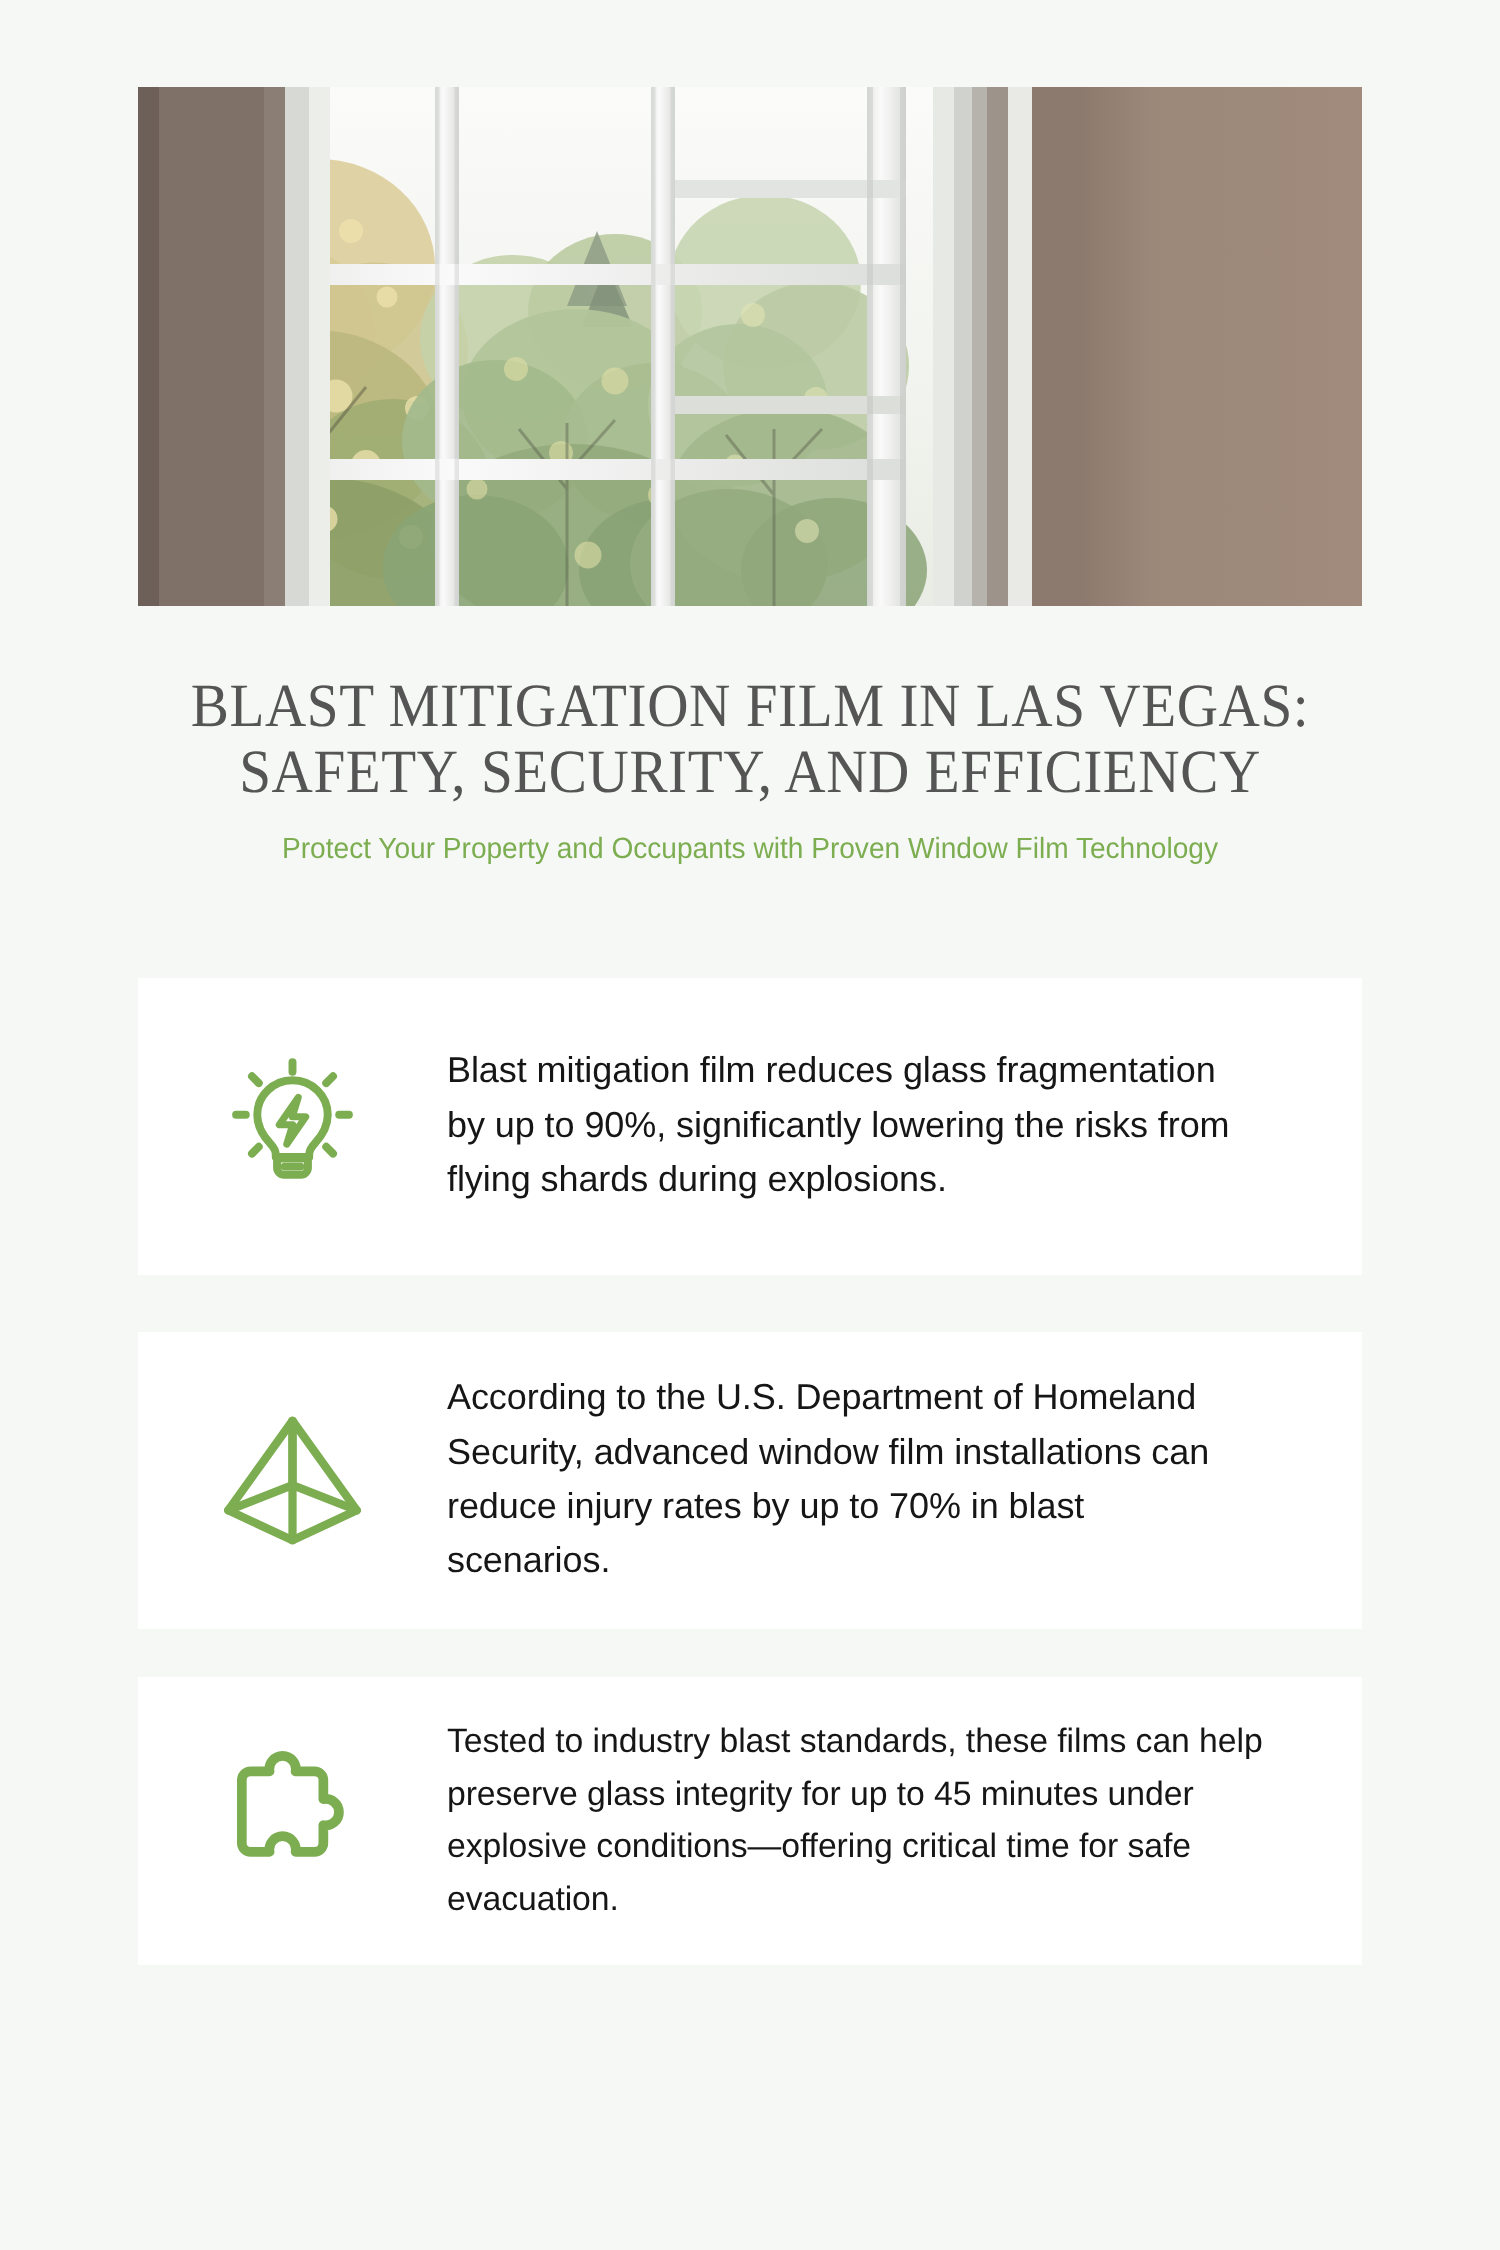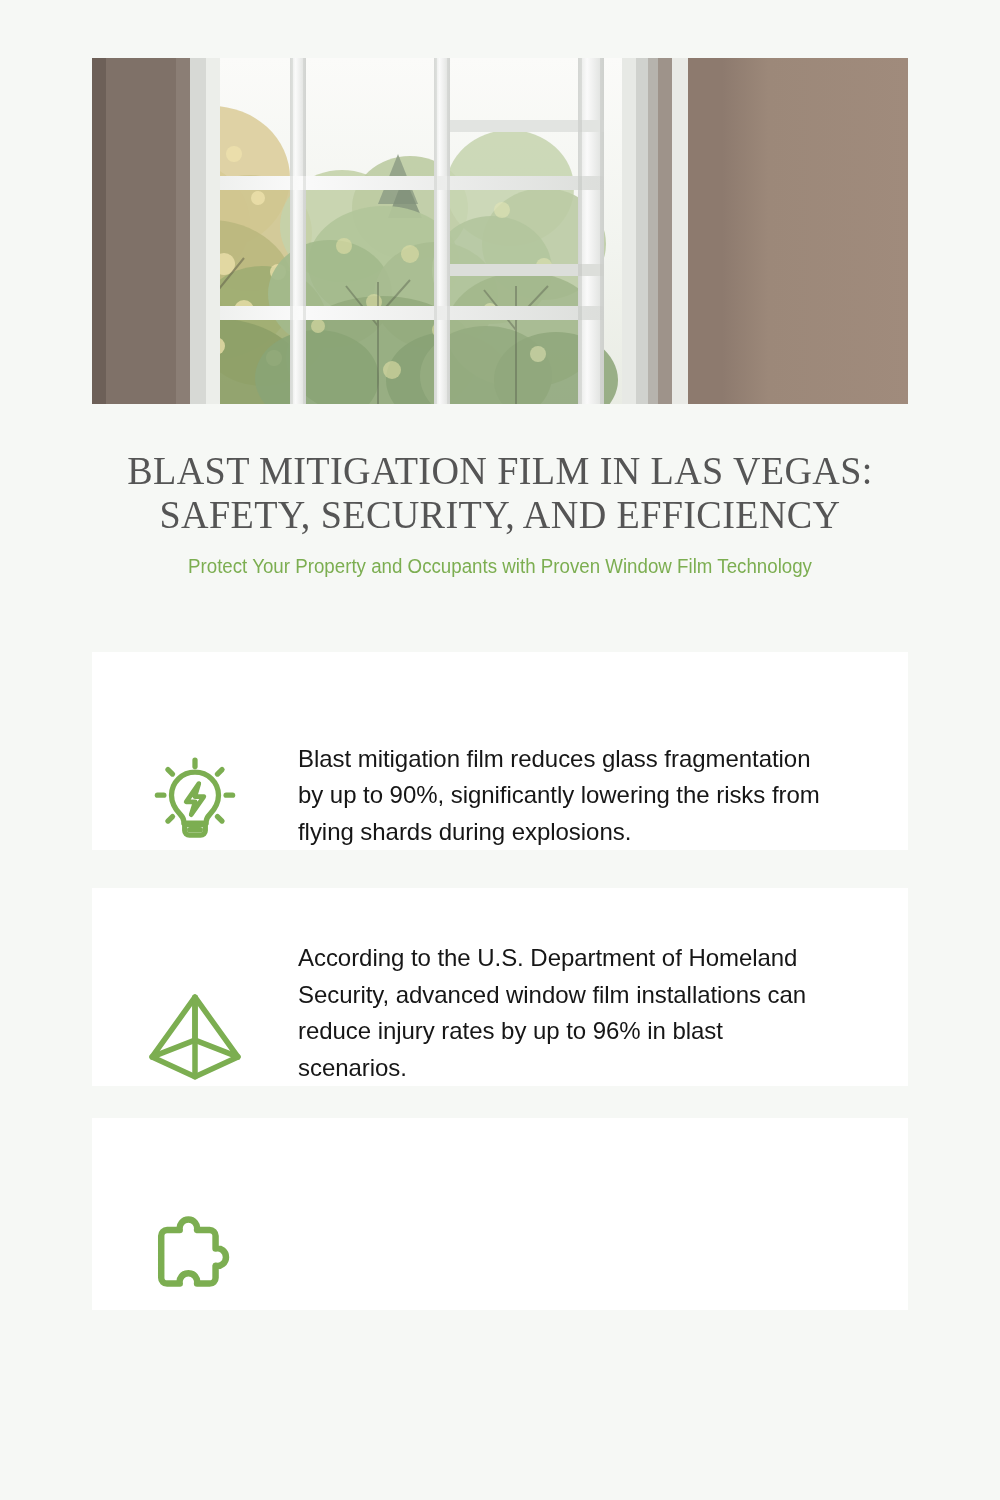--- a/index.html
+++ b/index.html
@@ -67,21 +67,21 @@
     transform-origin: center top;
   }
 
   
   .card {
     position: absolute;
     left: 92px;
     width: 816px;
     background: #ffffff;
     display: flex;
-    align-items: flex-end;
+    align-items: center;
   }
   #card-0 { top: 652px;  height: 198px; }
   #card-1 { top: 888px;  height: 198px; }
   #card-2 { top: 1118px; height: 192px; }
 
   .card-icon {
     width: 206px;
     min-width: 206px;
     display: flex;
     align-items: center;
@@ -305,24 +305,25 @@
 
         <path d="M32 6 L60 45 L32 58 L4 45 Z"></path>
 
         <path d="M4 45 L32 34 L60 45"></path>
 
         <path d="M32 6 L32 58"></path>
 
         <path d="M32 6 L32 34"></path>
       </svg>
     </div>
-    <div class="card-text">According to the U.S. Department of Homeland Security, advanced window film installations can reduce injury rates by up to 96% in blast scenarios.</div>
+    <div class="card-text">According to the U.S. Department of Homeland Security, advanced window film installations can reduce injury rates by up to 70% in blast scenarios.</div>
   </div>
 
   <div class="card" id="card-2">
     <div class="card-icon">
       <svg width="94" height="94" viewBox="0 0 64 64" fill="none" stroke="#7cae51" stroke-width="4.4" stroke-linecap="round" stroke-linejoin="round">
         <path d="M9 13.5a4 4 0 0 1 4-4h8.6a6 6 0 1 1 11.8 0H42a4 4 0 0 1 4 4v8.6a6 6 0 1 1 0 11.8V42a4 4 0 0 1-4 4h-8.6a6 6 0 1 0-11.8 0H13a4 4 0 0 1-4-4z"></path>
       </svg>
     </div>
+    <div class="card-text">Tested to industry blast standards, these films can help preserve glass integrity for up to 45 minutes under explosive conditions—offering critical time for safe evacuation.</div>
   </div>
 
 </div>
 
 </body></html>

